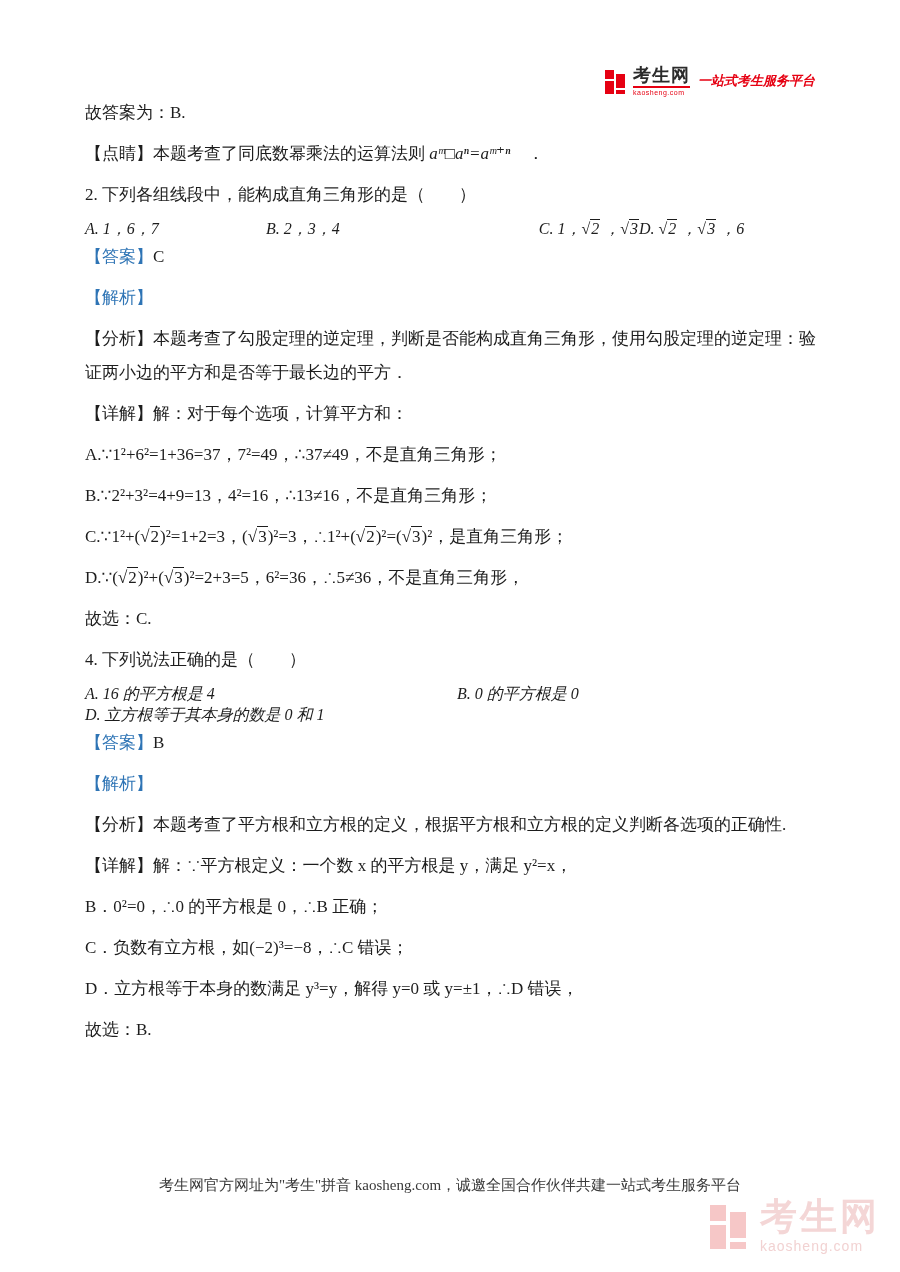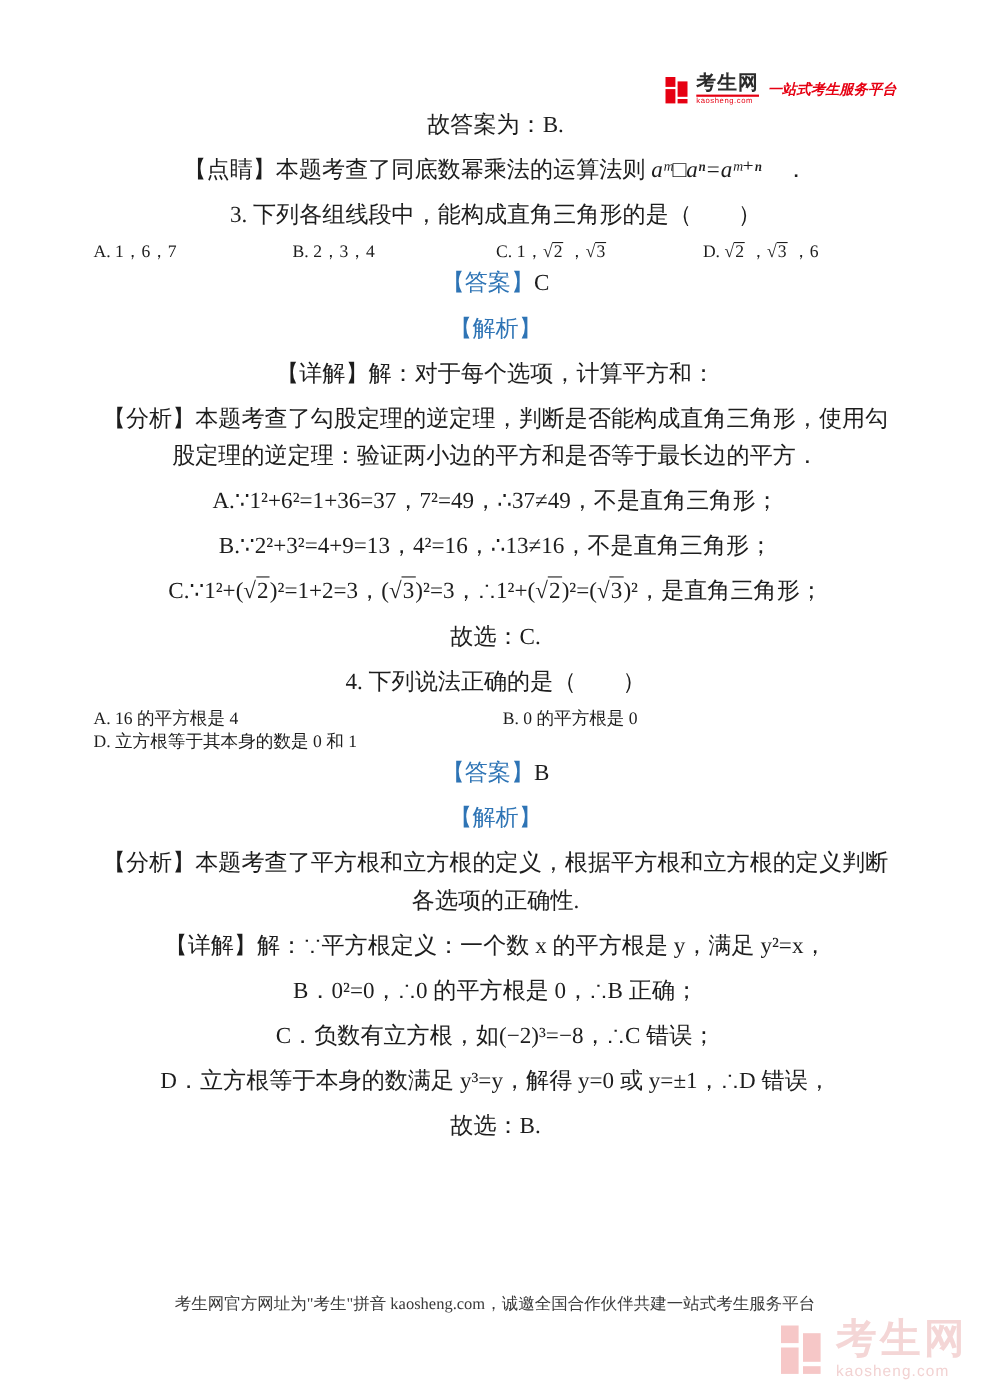--- a/index.html
+++ b/index.html
@@ -16,26 +16,26 @@
   .blk.b1 { left:0;  top:2px;  width:9px;  height:9px; }
   .blk.b2 { left:0;  top:13px; width:9px;  height:13px; }
   .blk.b3 { left:11px; top:6px; width:9px; height:14px; }
   .blk.b4 { left:11px; top:22px; width:9px; height:4px; }
   .logo-words { display:flex; flex-direction:column; line-height:1; }
   .logo-cn { font-family:"Liberation Sans",sans-serif; font-size:18px; font-weight:bold; color:#2b2b2b; letter-spacing:1px; }
   .logo-domain { font-family:"Liberation Sans",sans-serif; font-size:7px; color:#e60012; border-top:2px solid #e60012; margin-top:2px; padding-top:1px; letter-spacing:.5px; }
   .logo-slogan { font-family:"Liberation Sans",sans-serif; font-size:13px; font-weight:bold; font-style:italic; color:#e60012; margin-left:8px; white-space:nowrap; }
   
   .content { position:absolute; left:85px; right:84px; top:96px; }
-  p.line { margin:0 0 7px 0; font-size:21px; line-height:34px;text-align:center; }
+  p.line { margin:0 0 7px 0; font-size:17px; line-height:34px; }
   .blue { color:#2e74b5; }
   .math { font-style:italic; }
   .opt-row { display:flex; }
-  .opt-row .opt { flex:0 0 auto; }
-  .w3a { width:181px; } .w3b { width:185px; } .w3c { width:188px; }
+  .opt-row .opt { flex:0 0 auto;font-style:italic; }
+  .w3a { width:181px; } .w3b { width:185px; } .w3c { width:188px;text-align:right; }
   .w4  { width:372px; }
   .sqrt { white-space:nowrap; }
   .sqrt .rad { border-top:1px solid currentColor; padding:0 1px; }
   
   .footer { position:absolute; left:0; right:0; top:1176px; text-align:center; font-size:15px; color:#3a3a3a; }
   
   .watermark { position:absolute; right:20px; top:1198px; display:flex; align-items:flex-start; }
   .wm-icon { position:relative; width:40px; height:48px; margin-right:10px; margin-top:4px; }
   .wm-icon .blk { position:absolute; background:#f6c7c7; }
   .wm-icon .b1 { left:0; top:3px; width:16px; height:16px; }
@@ -62,40 +62,41 @@
   </div>
   <span class="logo-slogan">一站式考生服务平台</span>
 </div>
 
 <div class="content">
 
   <p class="line">故答案为：B.</p>
 
   <p class="line"><span>【点睛】</span><span>本题考查了同底数幂乘法的运算法则</span> <span class="math">aᵐ□aⁿ=aᵐ⁺ⁿ</span><span>　．</span></p>
 
-  <p class="line">3. 下列各组线段中，能构成直角三角形的是（　　）</p>
+  <p class="line">2. 下列各组线段中，能构成直角三角形的是（　　）</p>
 
   <div class="line opt-row">
     <span class="opt w3a">A. 1，6，7</span>
     <span class="opt w3b">B. 2，3，4</span>
     <span class="opt w3c">C. 1，<span class="sqrt">√<span class="rad">2</span></span> ，<span class="sqrt">√<span class="rad">3</span></span></span>
     <span class="opt">D. <span class="sqrt">√<span class="rad">2</span></span> ，<span class="sqrt">√<span class="rad">3</span></span> ，6</span>
   </div>
 
   <p class="line"><span class="blue">【答案】</span><span>C</span></p>
 
   <p class="line"><span class="blue">【解析】</span></p>
 
+  <p class="line"><span>【分析】</span><span>本题考查了勾股定理的逆定理，判断是否能构成直角三角形，使用勾股定理的逆定理：验证两小边的平方和是否等于最长边的平方．</span></p>
+
   <p class="line"><span>【详解】</span><span>解：对于每个选项，计算平方和：</span></p>
-
-  <p class="line"><span>【分析】</span><span>本题考查了勾股定理的逆定理，判断是否能构成直角三角形，使用勾股定理的逆定理：验证两小边的平方和是否等于最长边的平方．</span></p>
 
   <p class="line">A.∵1²+6²=1+36=37，7²=49，∴37≠49，不是直角三角形；</p>
   <p class="line">B.∵2²+3²=4+9=13，4²=16，∴13≠16，不是直角三角形；</p>
   <p class="line">C.∵1²+(<span class="sqrt">√<span class="rad">2</span></span>)²=1+2=3，(<span class="sqrt">√<span class="rad">3</span></span>)²=3，∴1²+(<span class="sqrt">√<span class="rad">2</span></span>)²=(<span class="sqrt">√<span class="rad">3</span></span>)²，是直角三角形；</p>
+  <p class="line">D.∵(<span class="sqrt">√<span class="rad">2</span></span>)²+(<span class="sqrt">√<span class="rad">3</span></span>)²=2+3=5，6²=36，∴5≠36，不是直角三角形，</p>
 
   <p class="line">故选：C.</p>
 
   <p class="line">4. 下列说法正确的是（　　）</p>
 
   <div class="line opt-row">
     <span class="opt w4">A. 16 的平方根是 4</span>
     <span class="opt">B. 0 的平方根是 0</span>
   </div>
   <div class="line opt-row">

